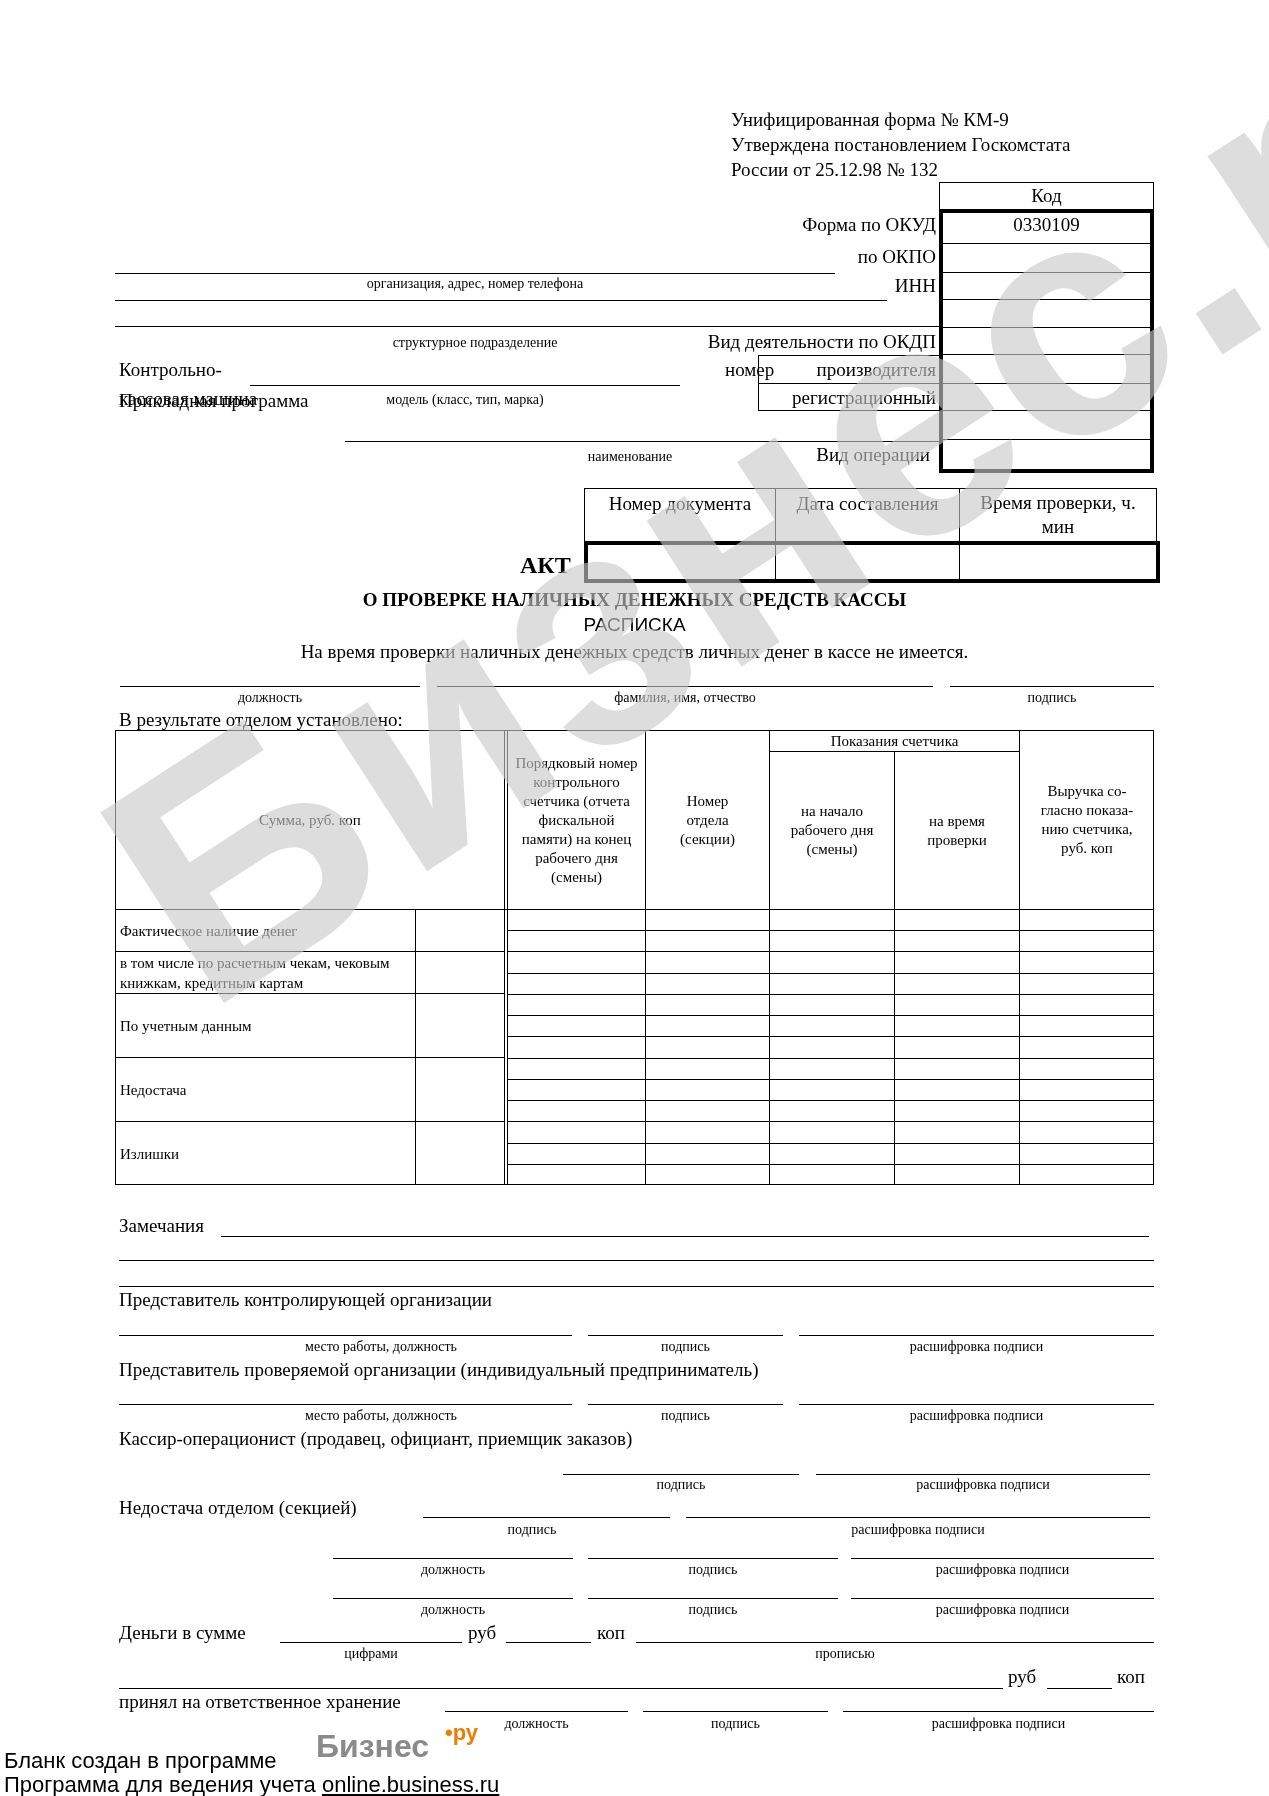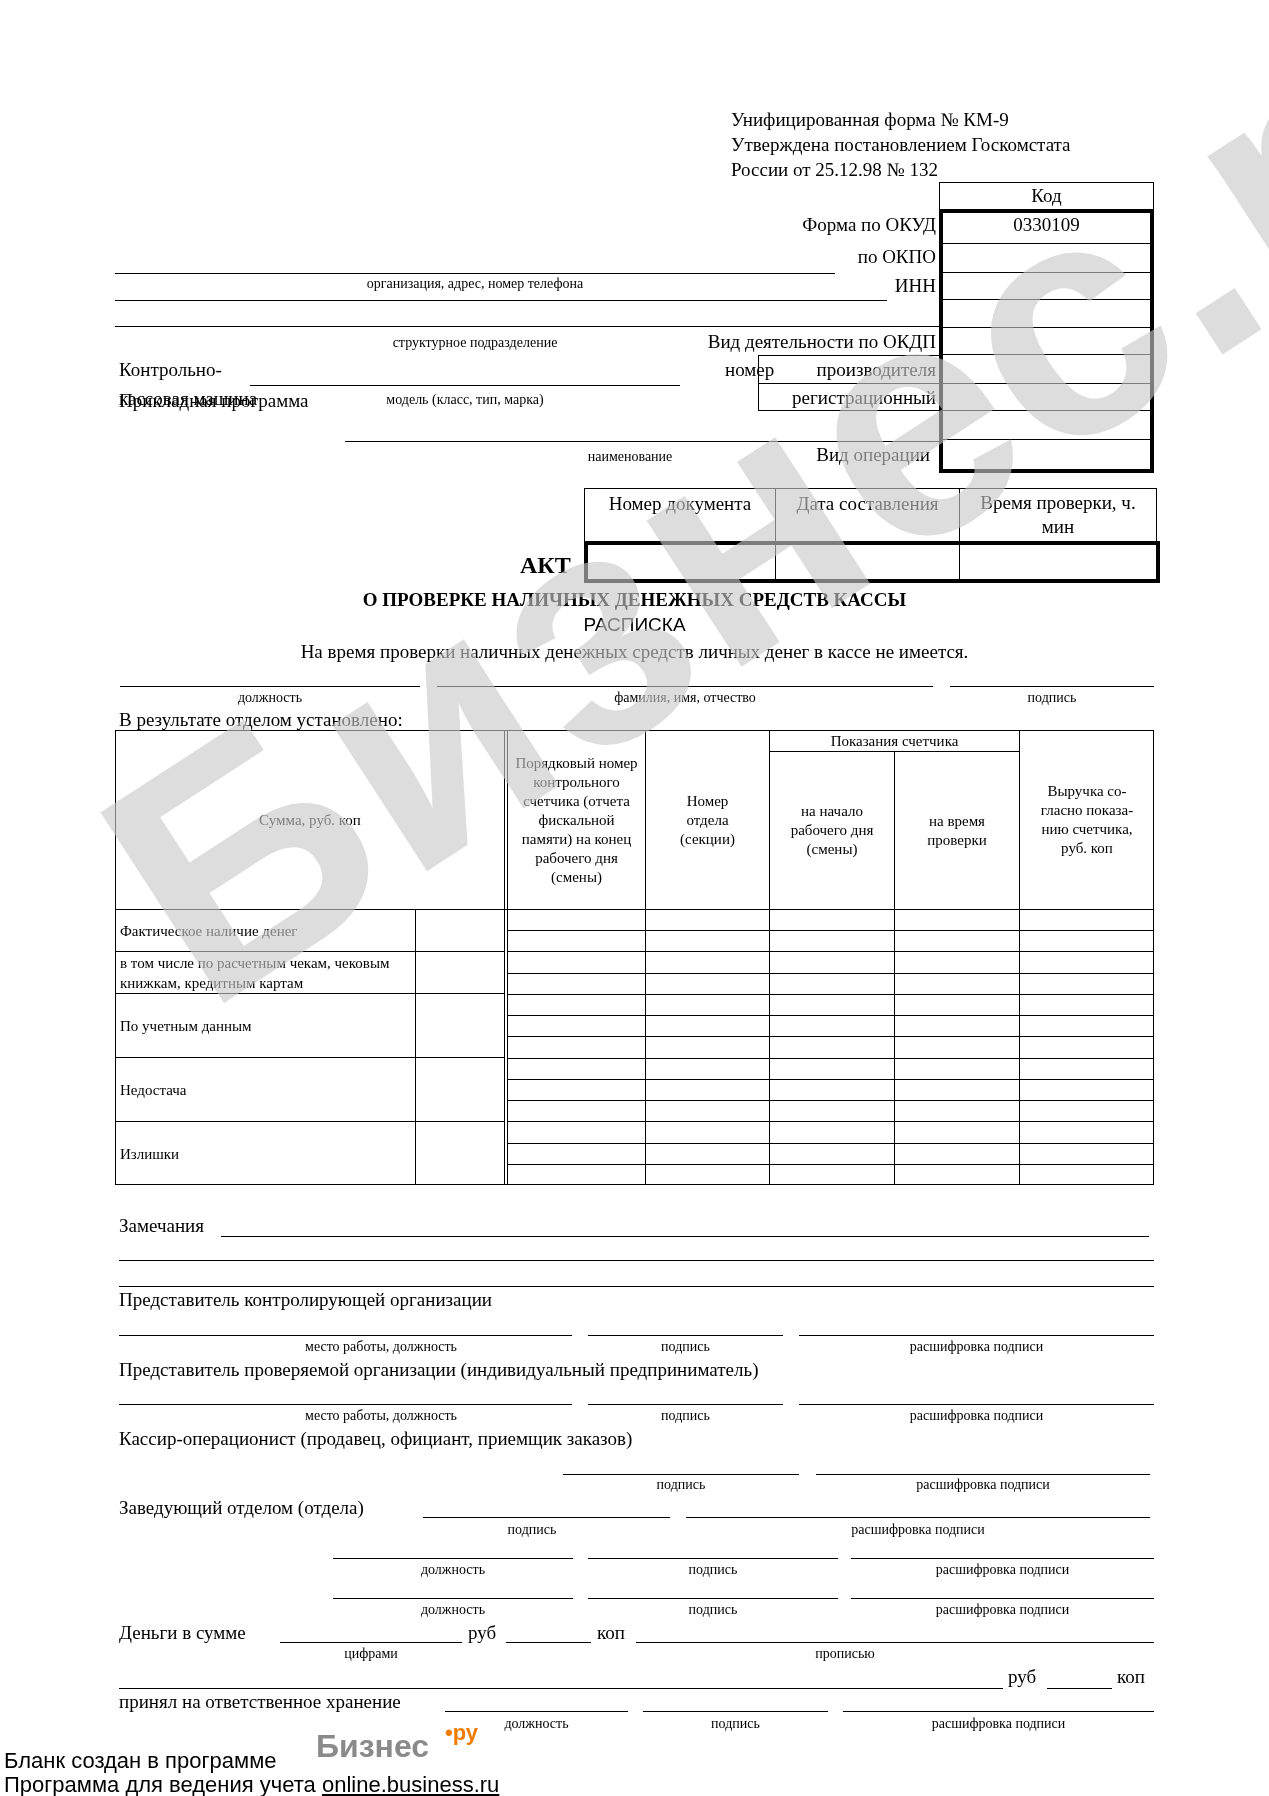--- a/index.html
+++ b/index.html
@@ -229,21 +229,21 @@
 <div class="abs cap" style="left:119px;width:524px;top:1408px;">место работы, должность</div>
 <div class="abs cap" style="left:588px;width:195px;top:1408px;">подпись</div>
 <div class="abs cap" style="left:799px;width:355px;top:1408px;">расшифровка подписи</div>
 
 <div class="abs t19" style="left:119px;top:1428px;">Кассир-операционист (продавец, официант, приемщик заказов)</div>
 <div class="line" style="left:563px;width:236px;top:1474px;"></div>
 <div class="line" style="left:816px;width:334px;top:1474px;"></div>
 <div class="abs cap" style="left:563px;width:236px;top:1477px;">подпись</div>
 <div class="abs cap" style="left:816px;width:334px;top:1477px;">расшифровка подписи</div>
 
-<div class="abs t19" style="left:119px;top:1497px;">Заведующий отделом (отдела)</div>
+<div class="abs t19" style="left:119px;top:1497px;">Недостача отделом (секцией)</div>
 <div class="line" style="left:423px;width:247px;top:1517px;"></div>
 <div class="line" style="left:686px;width:464px;top:1517px;"></div>
 <div class="abs cap" style="left:423px;width:218px;top:1522px;">подпись</div>
 <div class="abs cap" style="left:686px;width:464px;top:1522px;">расшифровка подписи</div>
 
 <div class="line" style="left:333px;width:240px;top:1558px;"></div>
 <div class="line" style="left:588px;width:250px;top:1558px;"></div>
 <div class="line" style="left:851px;width:303px;top:1558px;"></div>
 <div class="abs cap" style="left:333px;width:240px;top:1562px;">должность</div>
 <div class="abs cap" style="left:588px;width:250px;top:1562px;">подпись</div>

